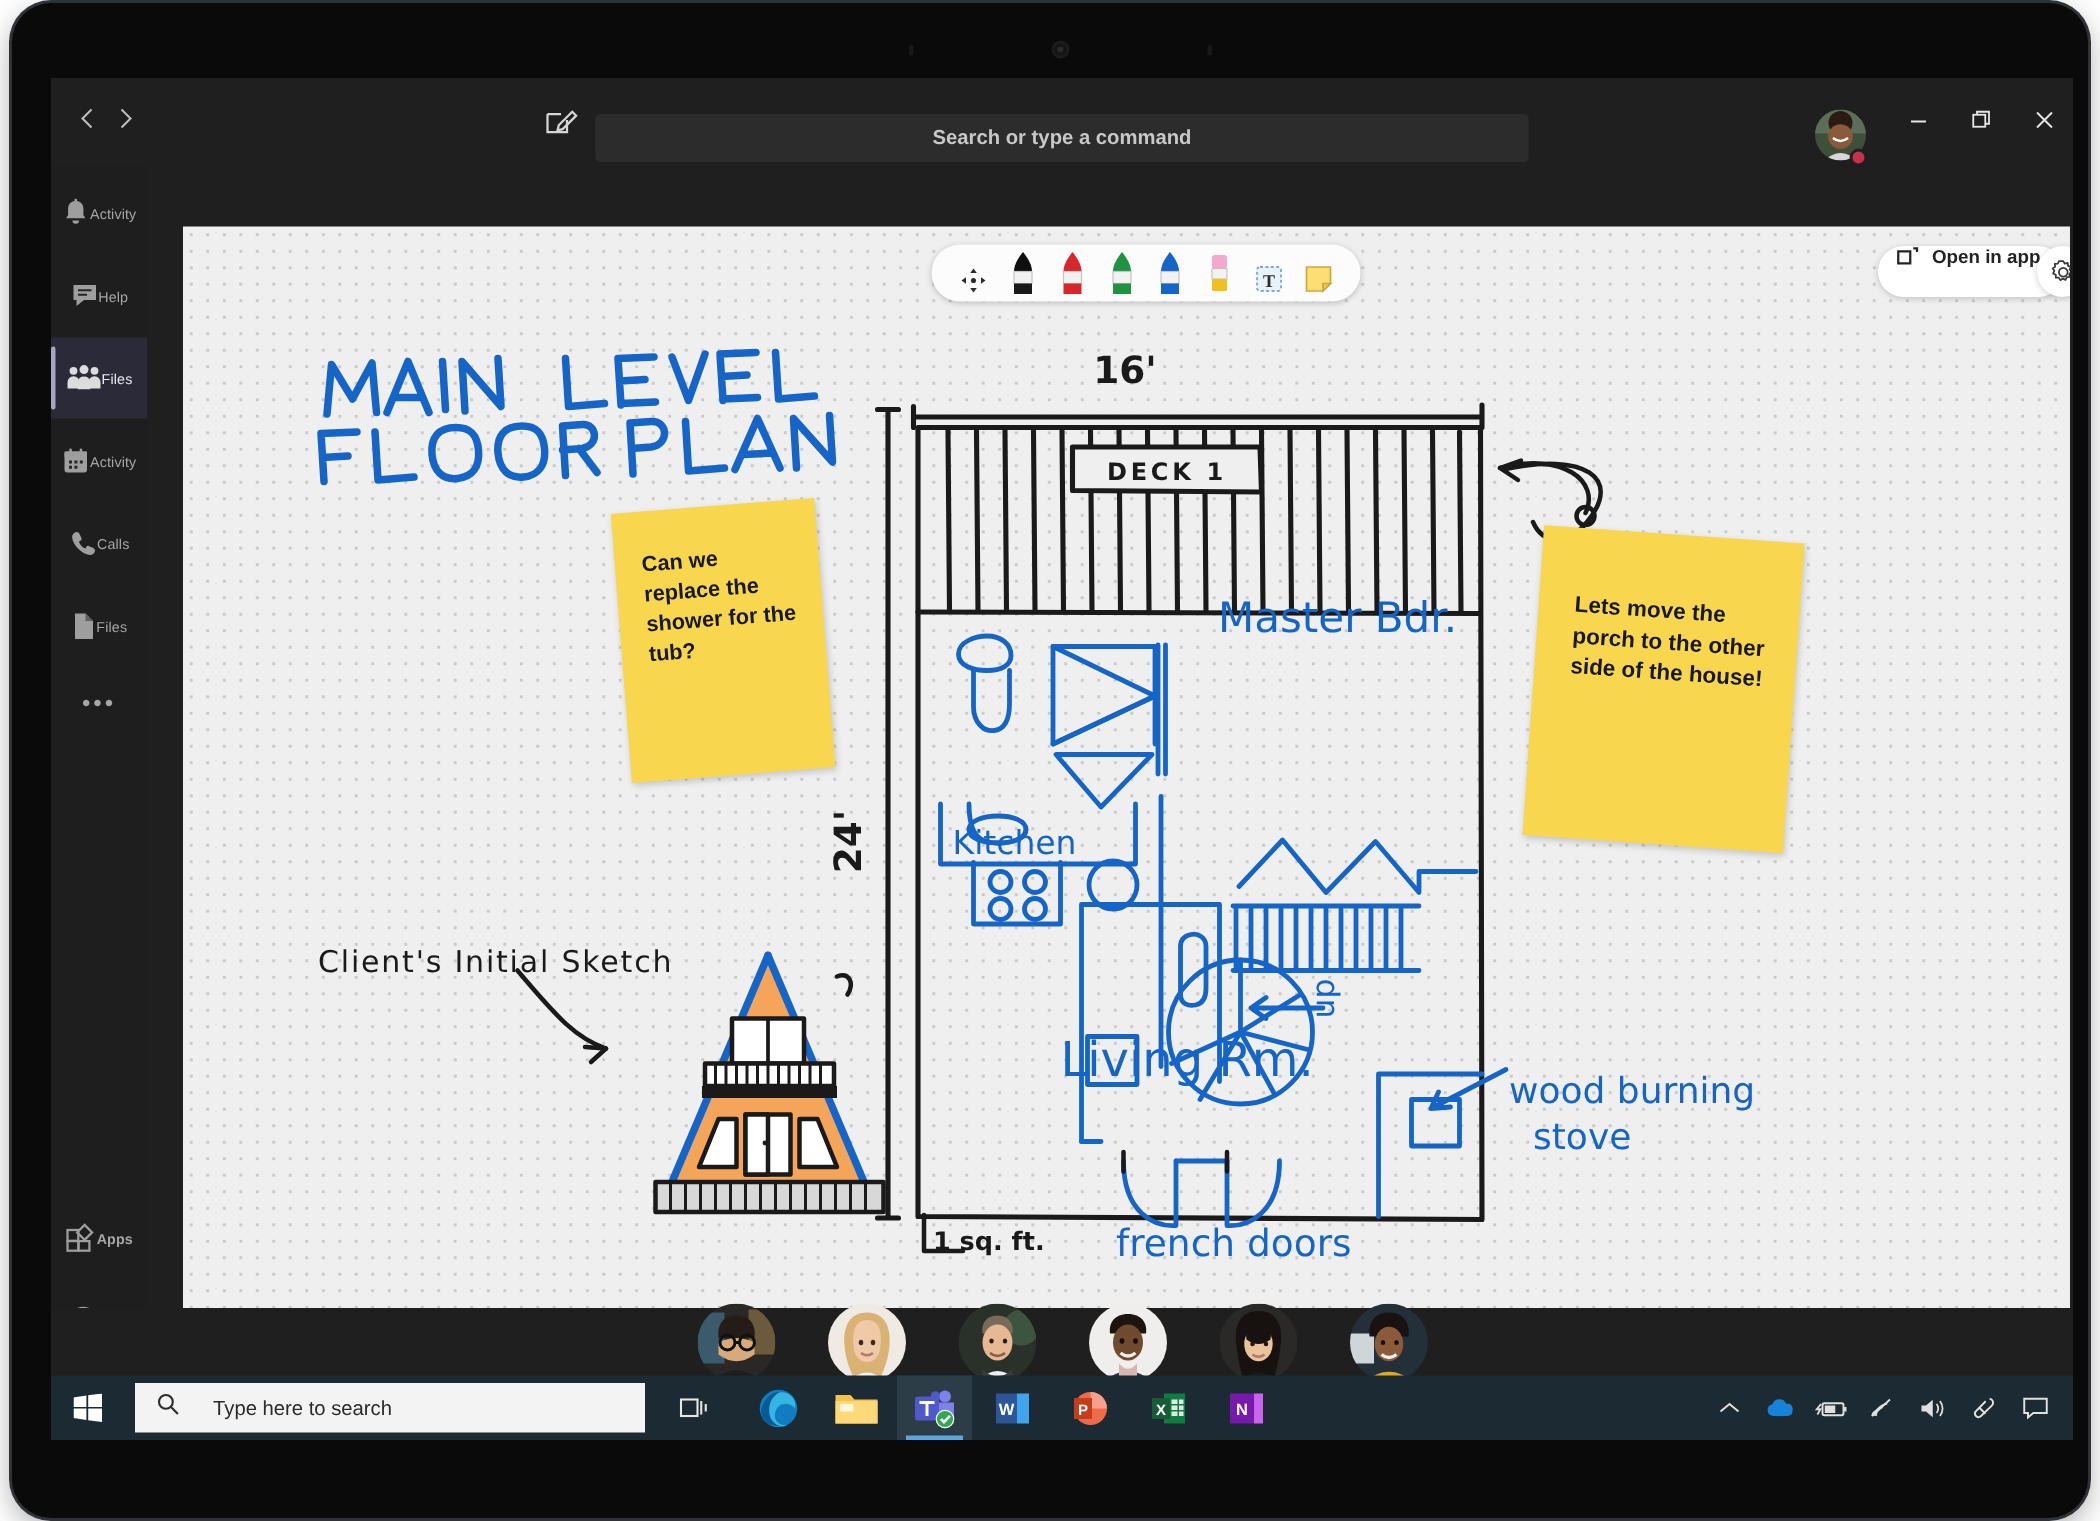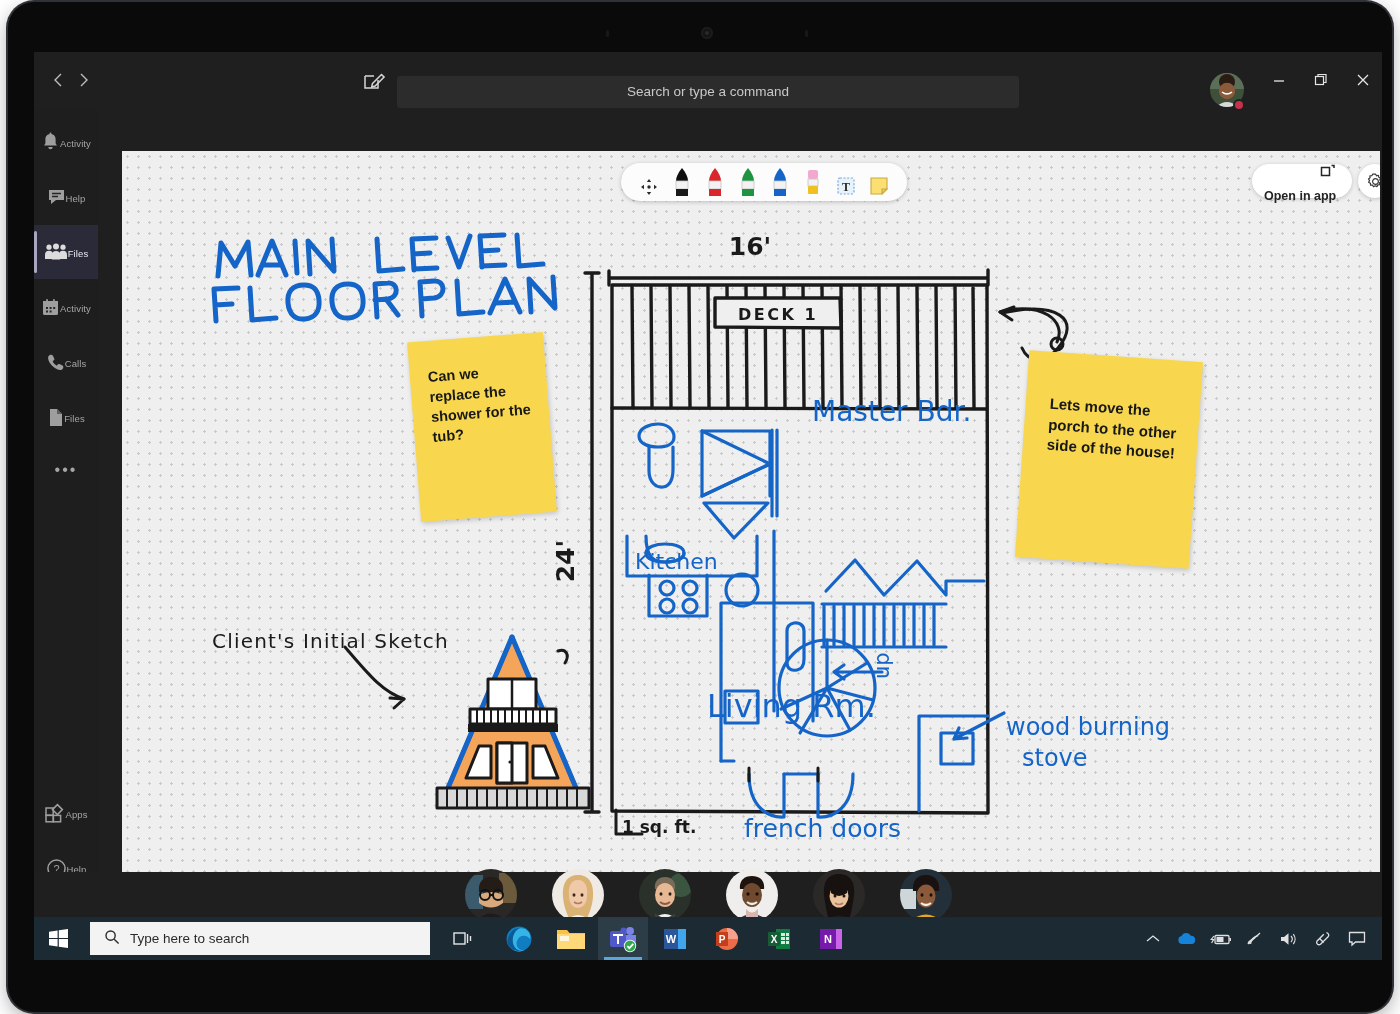--- a/index.html
+++ b/index.html
@@ -22,21 +22,21 @@
 
   
   #screen {
     position:absolute; left:26px; top:50px; width:1348px; height:908px;
     background:#1f1f1f; overflow:hidden;
   }
 
   
   #teams-app { position:absolute; left:0; top:0; width:1348px; height:865px; background:#201f1f; }
 
-  #titlebar { position:absolute; left:0; top:0; width:100%; height:58px; background:#201f1f; }
+  #titlebar { position:absolute; left:0; top:0; width:100%; height:58px; background:#201f1f;font-weight:bold; }
 
   .navarrow { position:absolute; top:17px; width:26px; height:26px; color:#b9b9b9;
     font-size:19px; line-height:26px; text-align:center; cursor:pointer; }
   #nav-back { left:11px; }
   #nav-fwd  { left:37px; }
 
   #compose-btn { position:absolute; left:325px; top:16px; width:30px; height:28px; cursor:pointer; }
 
   #searchbar {
     position:absolute; left:363px; top:40px; transform:translateY(-50%);
@@ -61,21 +61,21 @@
     display:flex; flex-direction:row; align-items:center; justify-content:center; }
   .rail-item .ico { height:22px; display:flex; align-items:center; justify-content:center; }
   .rail-item .lbl { font-size:9.5px; color:#a6a6a6; margin-top:3px; letter-spacing:.1px; }
   .rail-item.active { background:#2b2a39; }
   .rail-item.active:before { content:""; position:absolute; left:0; top:6px; width:3px; height:42px;
     background:#a6a6c2; border-radius:2px; }
   .rail-item.active .lbl { color:#e8e8f0; }
   #rail-top { position:absolute; top:4px; left:0; }
   #rail-more { width:64px; height:40px; display:flex; align-items:center; justify-content:center;
     color:#a6a6a6; font-size:16px; letter-spacing:2px; cursor:pointer; margin-top:6px;}
-  #rail-bottom { position:absolute; left:0; bottom:22px; width:64px; }
+  #rail-bottom { position:absolute; left:0; bottom:10px; width:64px;font-weight:bold; }
 
   
   #whiteboard {
     position:absolute; left:88px; top:99px; width:1258px; height:721px;
     background-color:#efefef;
     background-image:radial-gradient(#c9c9c9 1px, transparent 1.1px);
     background-size:11px 11px;
     overflow:hidden;
   }
 
@@ -83,22 +83,22 @@
   #pen-toolbar {
     position:absolute; left:499px; top:12px; width:286px; height:38px;
     background:#fcfcfc; border-radius:19px; box-shadow:0 1px 4px rgba(0,0,0,.22);
     display:flex; align-items:center; justify-content:space-around; padding:0 12px;
   }
   .tool { width:24px; height:30px; cursor:pointer; display:flex; align-items:flex-end; justify-content:center; }
 
   #open-in-app {
     position:absolute; left:1130px; top:13px; height:34px; padding:0 16px 0 12px;
     background:#fff; border-radius:17px; box-shadow:0 1px 4px rgba(0,0,0,.2);
-    display:flex; align-items:flex-end; gap:8px; cursor:pointer;
-    font-size:12.5px; font-weight:bold; color:#242424;flex-direction:column;
+    display:flex; align-items:flex-start; gap:8px; cursor:pointer;
+    font-size:12.5px; font-weight:bold; color:#242424;
   }
   #settings-btn {
     position:absolute; left:1236px; top:13px; width:34px; height:34px; border-radius:50%;
     background:#fff; box-shadow:0 1px 4px rgba(0,0,0,.2);
     display:flex; align-items:center; justify-content:center; cursor:pointer;
   }
 
   
   #ink { position:absolute; left:0; top:0; width:1258px; height:721px; }
 
@@ -112,21 +112,21 @@
   
   #roster { position:absolute; left:0; top:820px; width:1348px; height:45px; background:#201f1f;
             display:flex; align-items:center; justify-content:center; gap:35px; }
   .face { width:52px; height:52px; border-radius:50%; overflow:hidden; cursor:pointer; flex:0 0 auto; }
 
   
   #taskbar { position:absolute; left:0; top:865px; width:1348px; height:43px; background:#1b2a33; }
   #start-btn { position:absolute; left:0; top:0; width:48px; height:43px;
                display:flex; align-items:center; justify-content:center; cursor:pointer; }
   #tb-search { position:absolute; left:56px; top:5px; width:340px; height:33px; background:#f3f3f3;
-               display:flex; align-items:center; gap:10px; padding-left:14px; cursor:text; }
+               display:flex; align-items:center; gap:22px; padding-left:14px; cursor:text; }
   #tb-search .txt { font-size:13.5px; color:#2b2b2b; }
   #taskview { position:absolute; left:412px; top:5px; width:34px; height:33px;
               display:flex; align-items:center; justify-content:center; cursor:pointer; }
   .tbapp { position:absolute; top:0; width:50px; height:43px; display:flex; align-items:center;
            justify-content:center; cursor:pointer; }
   .tbapp.running { background:#2c3d47; }
   .tbapp.running:after { content:""; position:absolute; left:6px; bottom:0; width:38px; height:3px; background:#5ba7dd; }
   #tray { position:absolute; right:8px; top:0; height:43px; display:flex; align-items:center; gap:0px; }
   .tray-ico { width:34px; height:43px; display:flex; align-items:center; justify-content:center; cursor:pointer; }
 </style>

